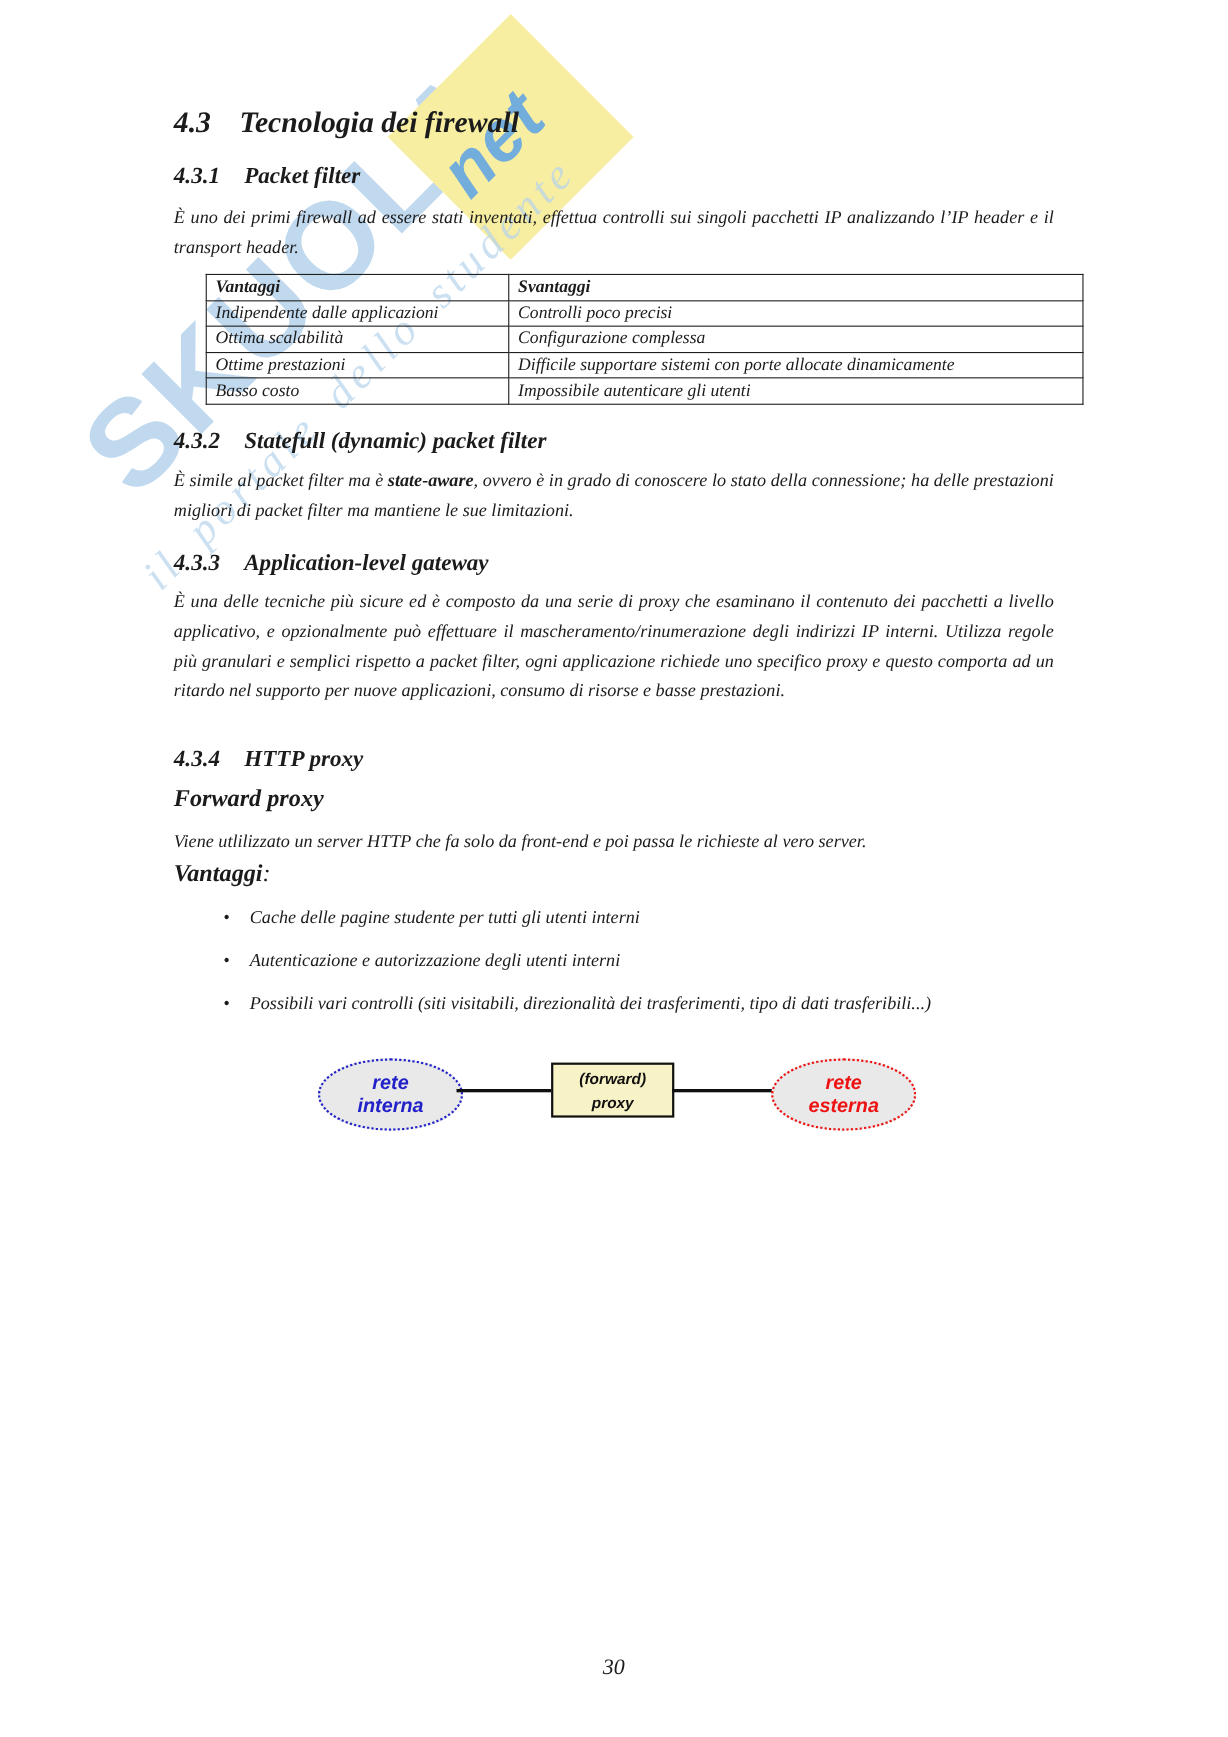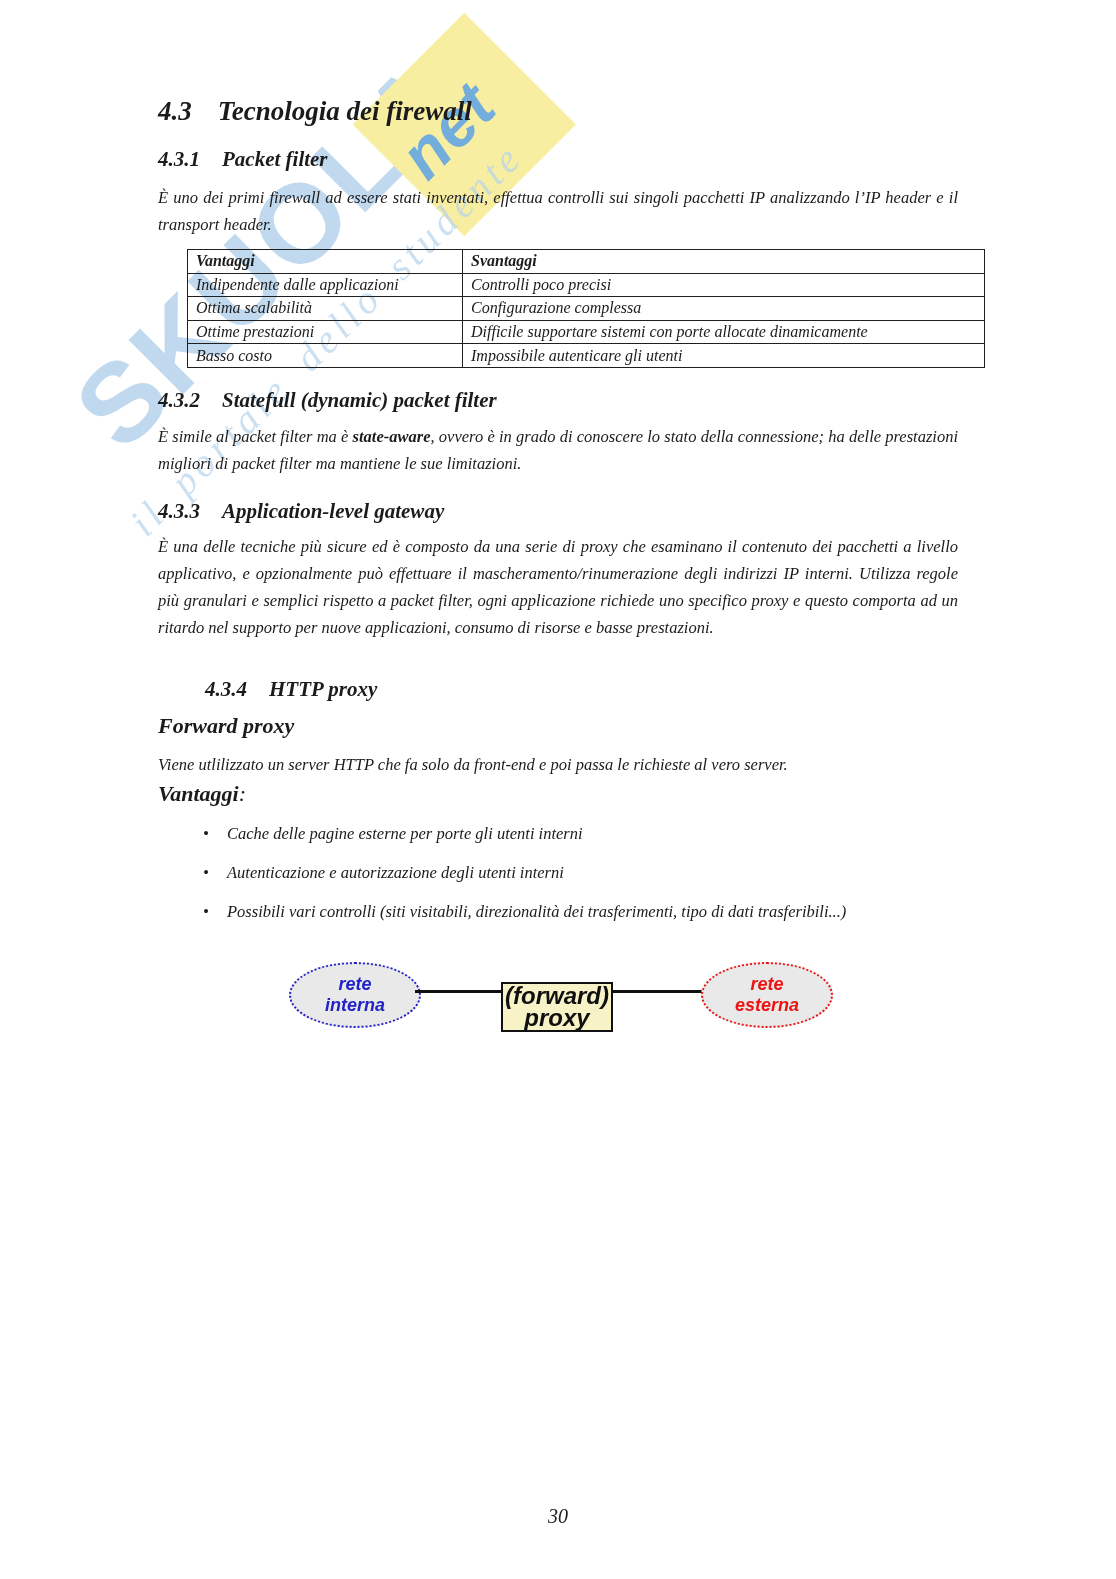--- a/index.html
+++ b/index.html
@@ -33,21 +33,21 @@
     font-size:40px;letter-spacing:5px;word-spacing:10px;
     color:var(--wm-blue,#b6d3ec);opacity:.7;
   }
   
   .content{position:absolute;inset:0;z-index:1;}
   .abs{position:absolute;font-style:italic;}
   .h1{left:158px;top:96px;font-size:27px;font-weight:bold;white-space:nowrap;}
   .h1 .secnum{margin-right:26px;}
   .h2{left:158px;font-size:21px;font-weight:bold;white-space:nowrap;}
   .h2 .secnum{margin-right:22px;}
-  .h2-431{top:147px;} .h2-432{top:388px;} .h2-433{top:499px;} .h2-434{top:677px;margin-left:47px;}
+  .h2-431{top:147px;} .h2-432{top:388px;} .h2-433{top:499px;} .h2-434{top:677px;}
   .para{left:158px;width:800px;font-size:16.5px;line-height:27px;text-align:justify;}
   .p-431{top:184px;} .p-432{top:423px;} .p-433{top:533px;} .p-434{top:751px;text-align:left;}
   .h3{left:158px;font-size:22px;font-weight:bold;white-space:nowrap;}
   .h3-forward{top:713px;} .h3-vantaggi{top:781px;}
   .h3-vantaggi .colon{font-weight:normal;}
   
   .tbl{
     left:187px;top:249px;width:798px;border-collapse:collapse;
     font-size:16px;table-layout:fixed;
   }
@@ -72,21 +72,21 @@
   }
   .ellipse{
     width:128px;height:62px;border-radius:50%;
     background:var(--node-fill,#e9e9e9);
   }
   .ellipse-internal{left:289px;top:962px;border:2px dotted var(--diag-blue,#2222c8);color:var(--diag-blue,#2222c8);}
   .ellipse-external{left:701px;top:962px;border:2px dotted var(--diag-red,#ee1313);color:var(--diag-red,#ee1313);}
   .proxy-box{
     left:501px;top:966px;width:112px;height:50px;
     background:var(--proxy-fill,#f7f3c6);border:2px solid #101010;color:#101010;
-    box-sizing:border-box;font-size:24px;line-height:22px;margin-top:16px;
+    box-sizing:border-box;font-size:14px;line-height:22px;
   }
   .connector{position:absolute;height:2.5px;background:#101010;top:990px;}
   .conn-left{left:415px;width:88px;}
   .conn-right{left:611px;width:92px;}
   
   .page-number{left:0;top:1505px;width:1116px;text-align:center;font-size:20px;}
 </style>
 </head>
 <body>
 
@@ -166,21 +166,21 @@
 
     <div class="abs para p-434">Viene utlilizzato un server HTTP che fa solo da front-end e poi passa le richieste al vero server.</div>
 
     <div class="abs h3 h3-vantaggi">
       <span>Vantaggi</span><span class="colon">:</span>
     </div>
 
     <div class="abs bullets">
       <div class="bullet-row">
         <span class="bullet-dot">•</span>
-        <span>Cache delle pagine esterne per porte gli utenti interni</span>
+        <span>Cache delle pagine studente per tutti gli utenti interni</span>
       </div>
       <div class="bullet-row">
         <span class="bullet-dot">•</span>
         <span>Autenticazione e autorizzazione degli utenti interni</span>
       </div>
       <div class="bullet-row">
         <span class="bullet-dot">•</span>
         <span>Possibili vari controlli (siti visitabili, direzionalità dei trasferimenti, tipo di dati trasferibili...)</span>
       </div>
     </div>

